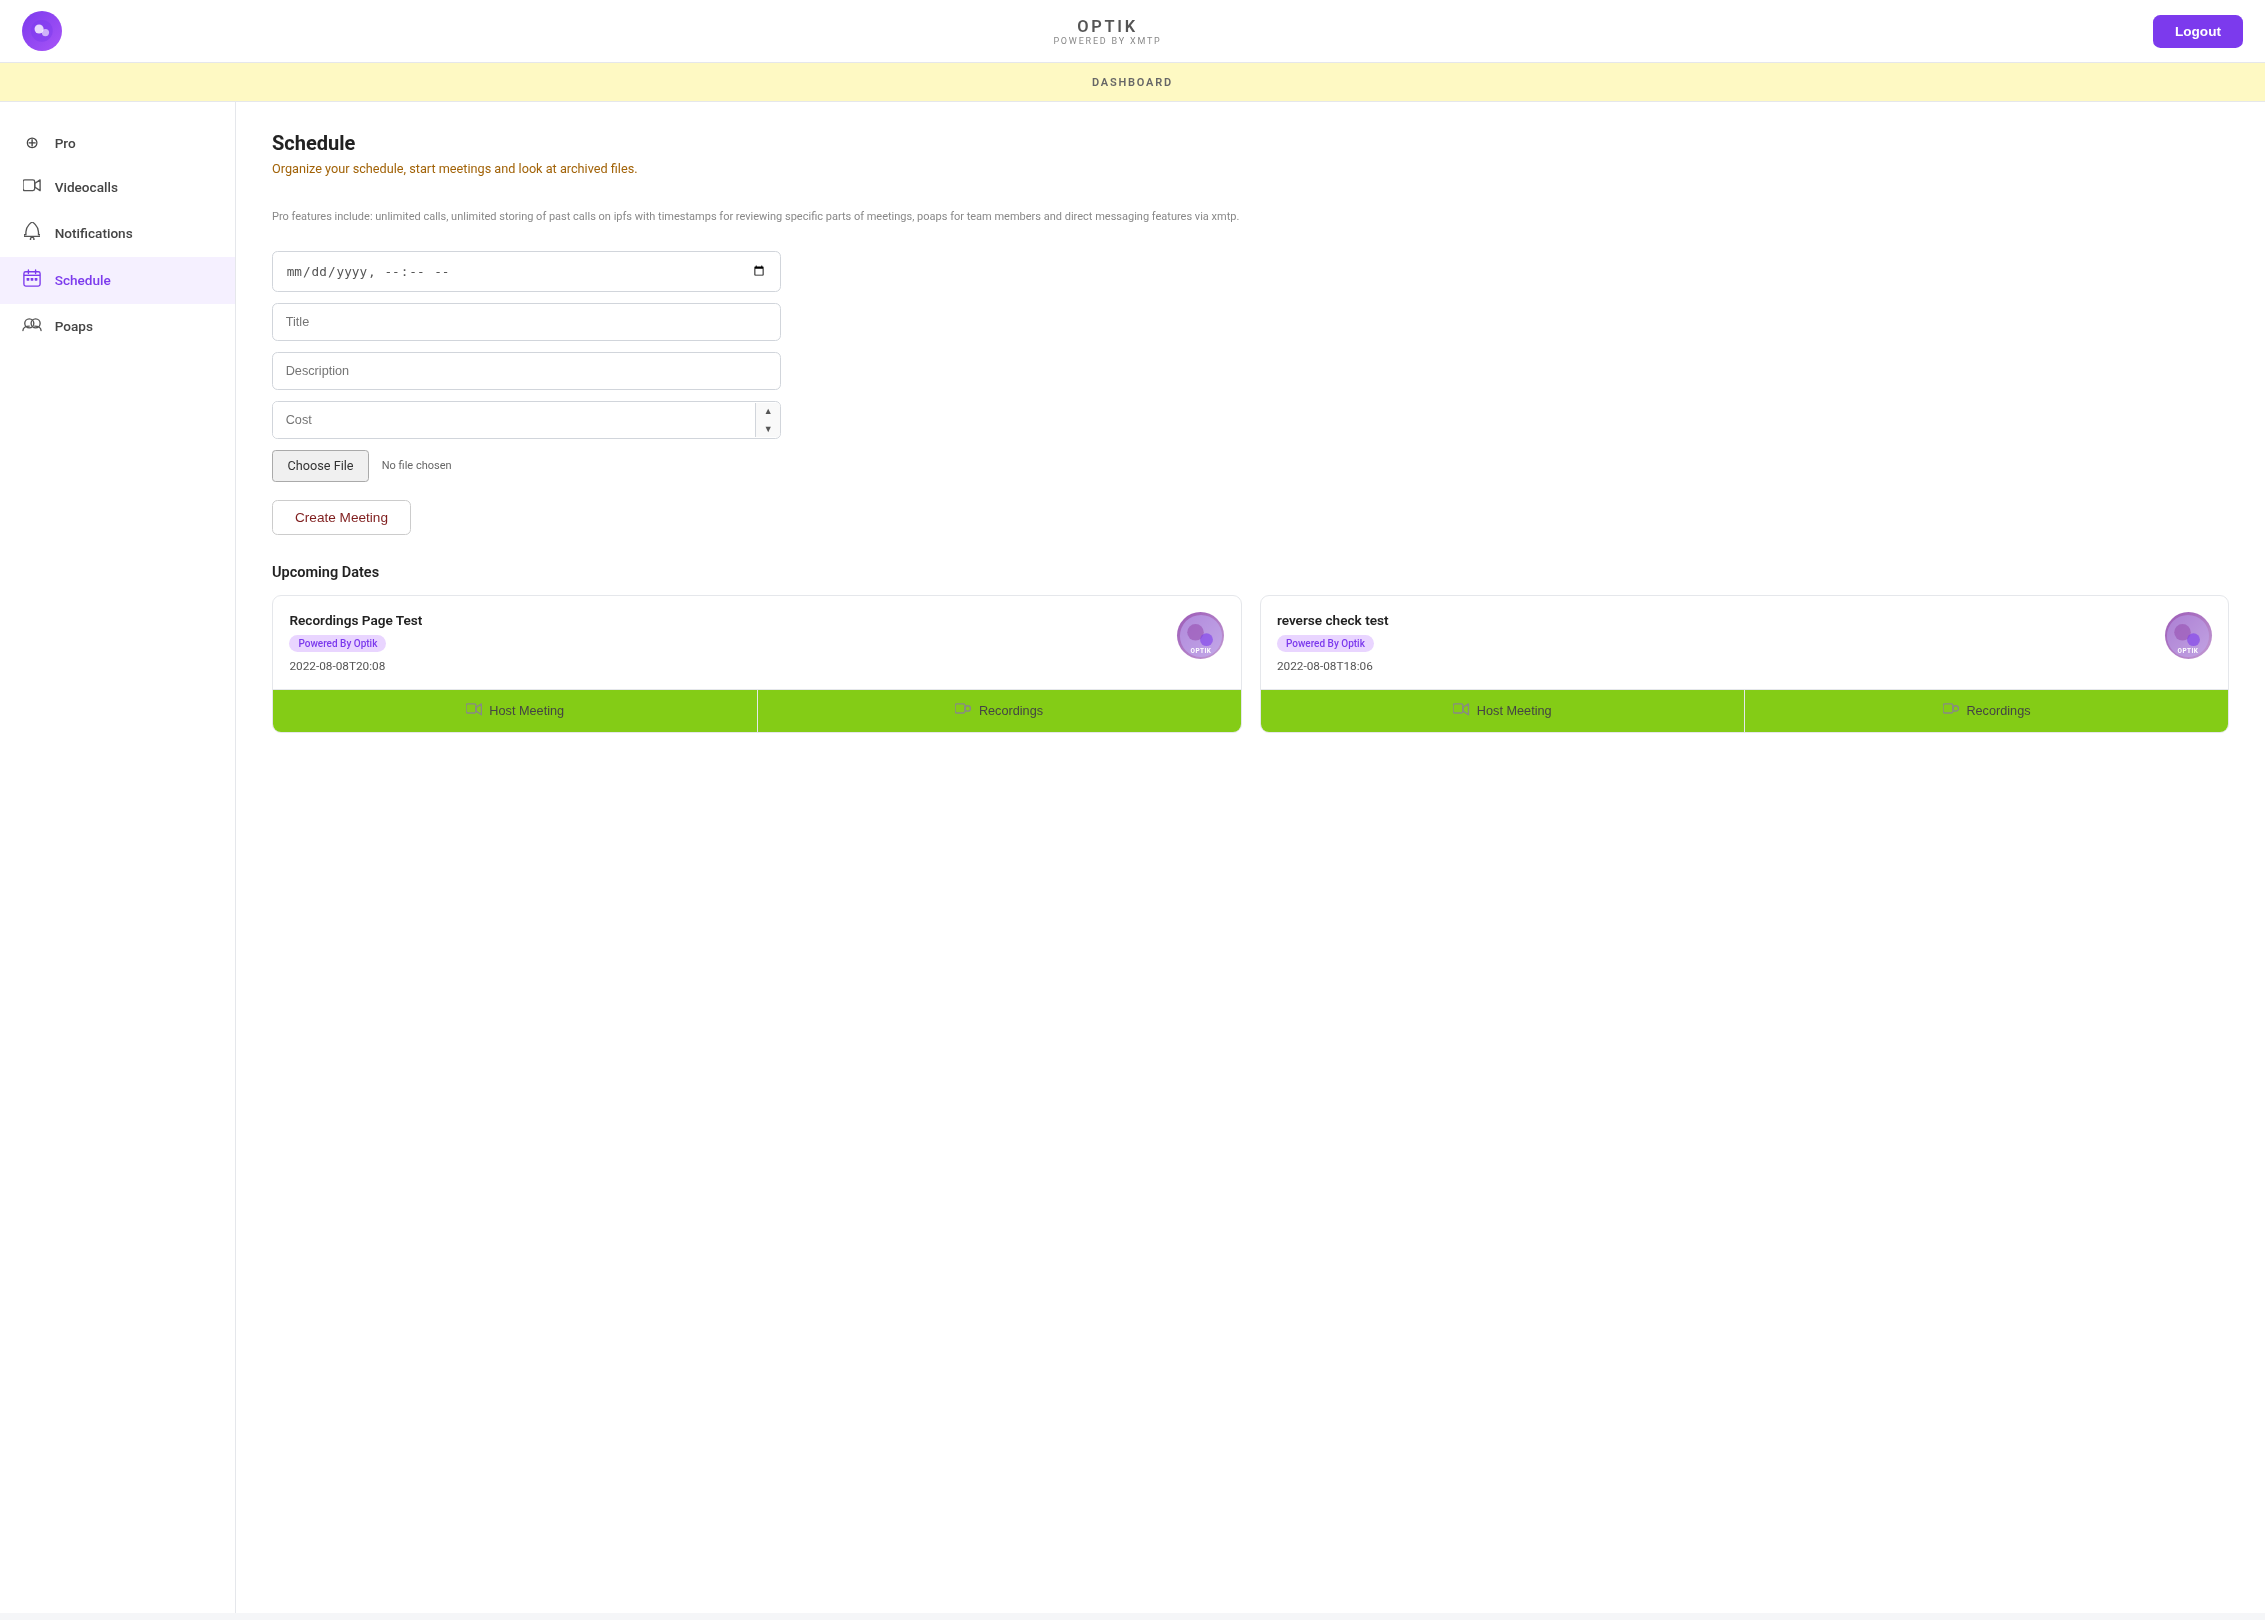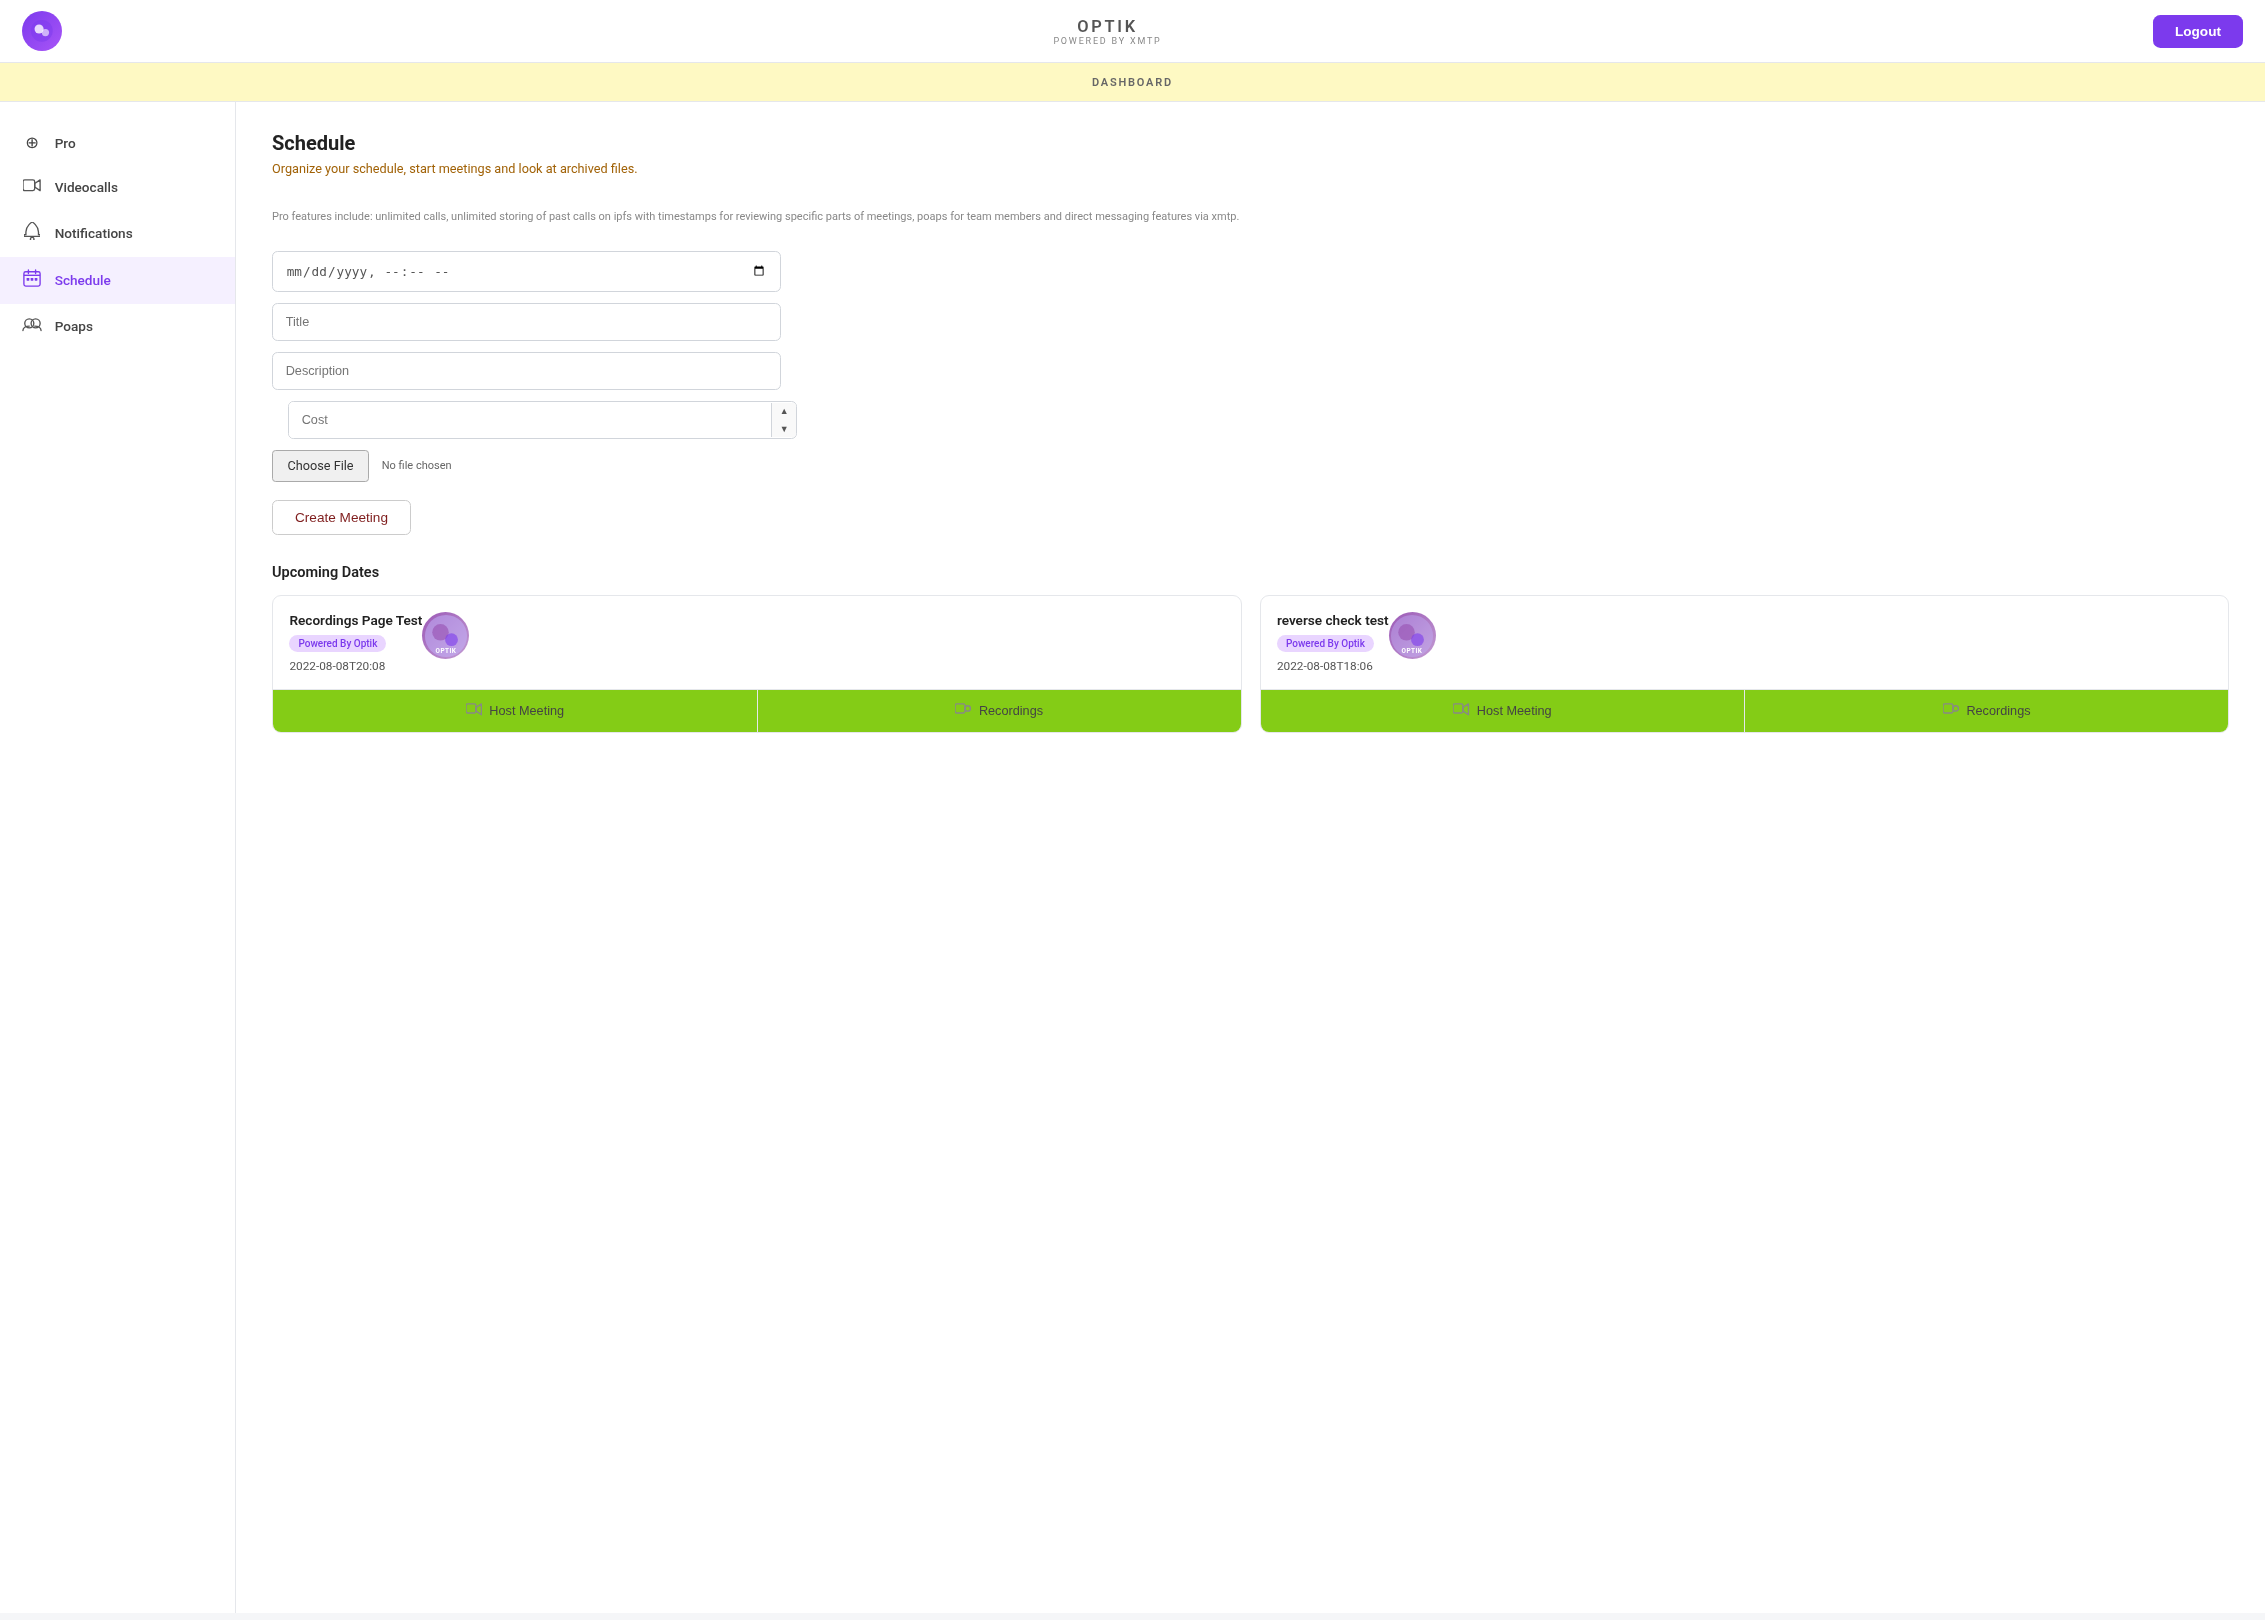--- a/index.html
+++ b/index.html
@@ -149,21 +149,20 @@
       background: white;
     }
     .cost-input {
       display: flex;
       align-items: center;
       max-width: 509px;
       border: 0.9px solid #d1d5db;
       border-radius: 5.5px;
       overflow: hidden;
       background: white;
-      margin-left: 16px;
     }
     .cost-input input {
       flex: 1;
       padding: 11px 12.7px;
       border: none;
       font-size: 12.7px;
       color: #555;
       outline: none;
     }
     .cost-spinners {
@@ -228,20 +227,21 @@
     .meeting-card {
       border: 0.9px solid #e5e7eb;
       border-radius: 9px;
       overflow: hidden;
     }
 
     .meeting-card-body {
       padding: 16.4px;
       display: flex;
       align-items: flex-start;
+      justify-content: space-between;
     }
 
     .meeting-name {
       font-size: 13.6px;
       font-weight: 600;
       color: #222;
       margin-bottom: 5.5px;
     }
 
     .powered-badge {

